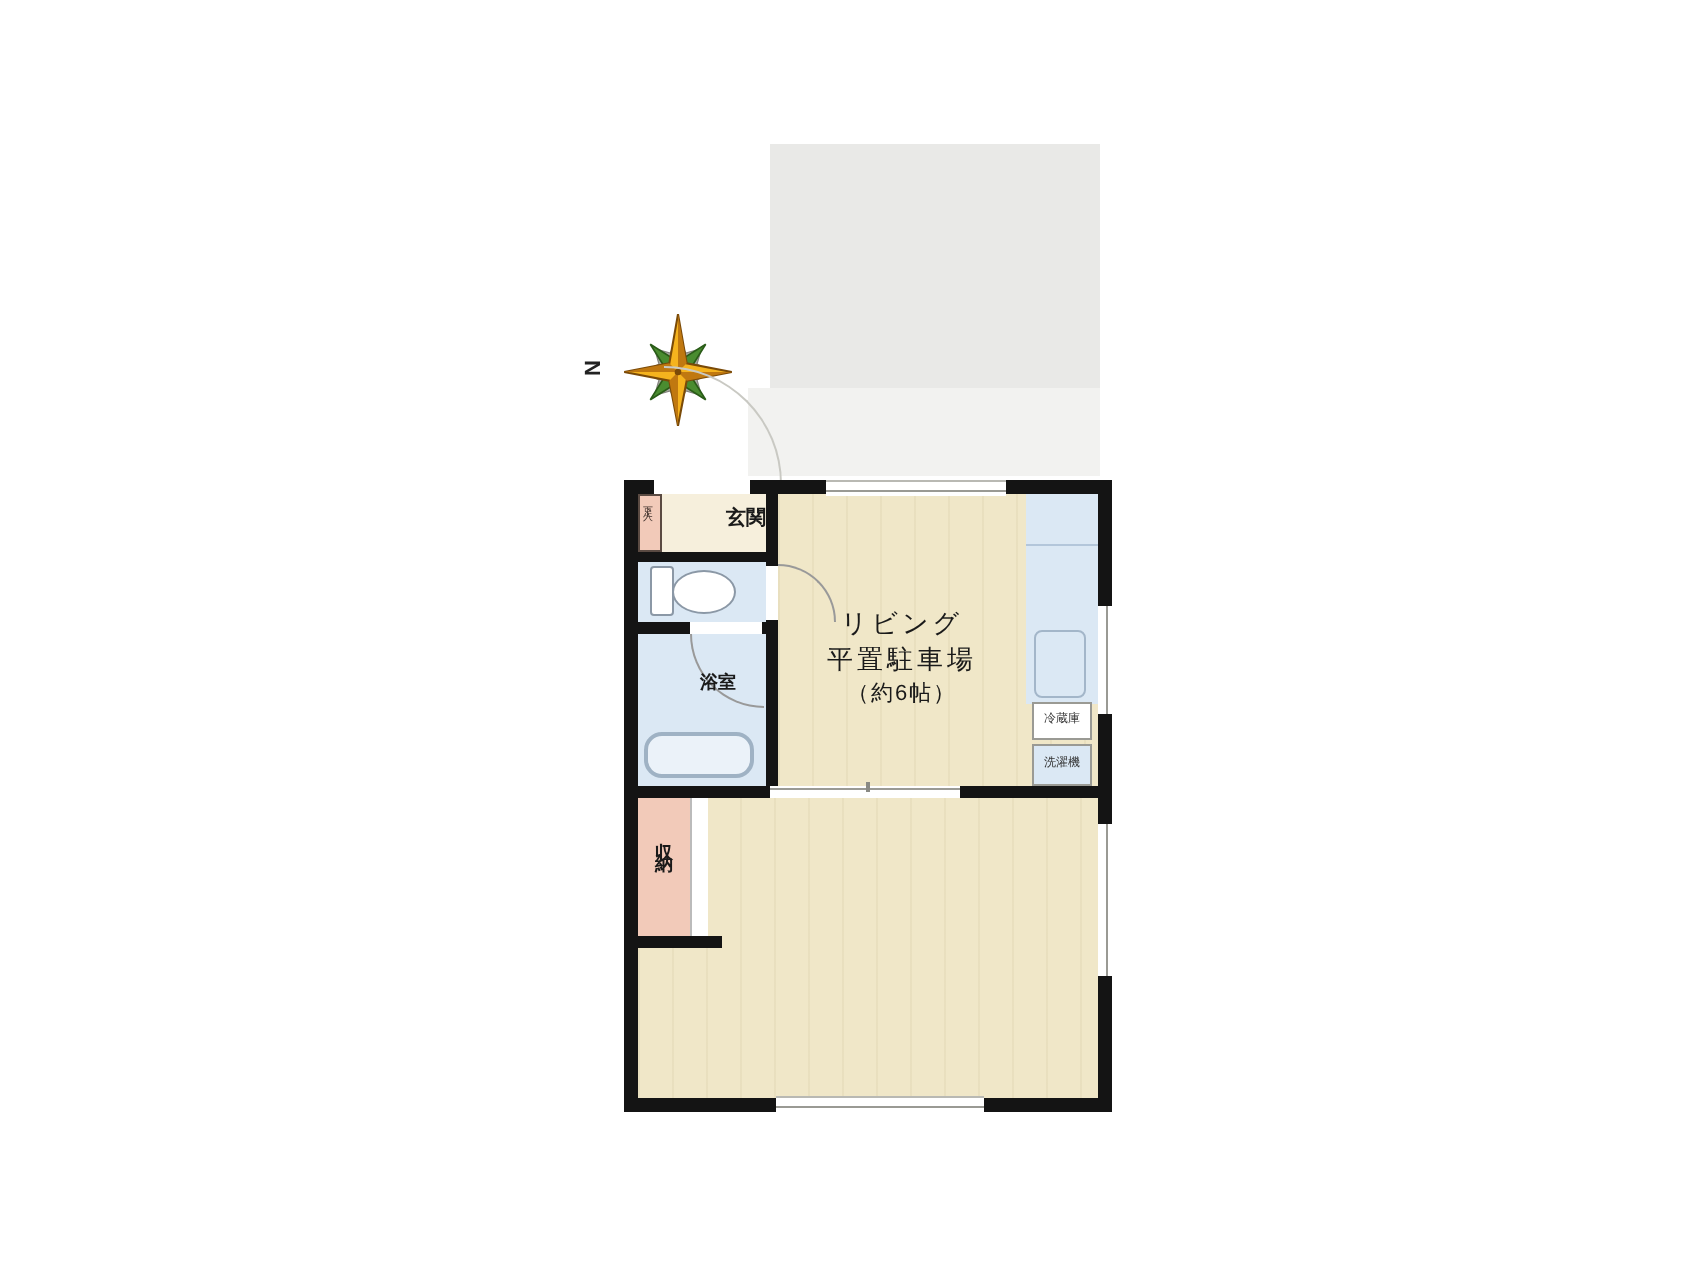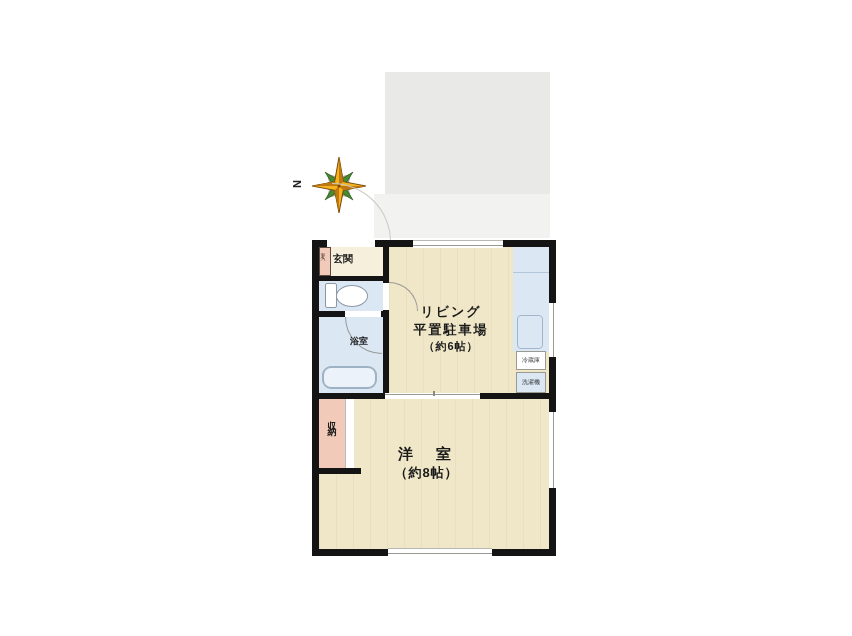--- a/index.html
+++ b/index.html
@@ -38,21 +38,21 @@
   .arc-bl{border-bottom:1px solid #999;border-left:1px solid #999;border-bottom-left-radius:100% 100%;}
   .label{color:#1a1a1a;}
   .v-text{writing-mode:vertical-rl;text-orientation:upright;letter-spacing:1px;}
   .tub{border:2px solid #9fb2c4;border-radius:9px;background:rgba(255,255,255,0.45);}
   .tank{background:#fff;border:1px solid #8b98a6;border-radius:2px;}
   .bowl{background:#fff;border:1px solid #8b98a6;border-radius:50%;}
   .counter{border:1px solid #a3b6c9;border-radius:4px;}
   .kdiv{background:#b3c6da;}
   .mini-box{box-sizing:border-box;border:1px solid #9a9a94;font-size:6px;line-height:1.05;
             display:flex;align-items:center;justify-content:center;text-align:center;color:#333;}
-  .ld-label{display:flex;flex-direction:column;align-items:center;font-weight:700;}
+  .ld-label{display:flex;flex-direction:column;align-items:center;font-weight:400;}
   .ld-label .l1{font-size:13px;letter-spacing:2px;}
   .ld-label .l2{font-size:11px;letter-spacing:1px;}
   .yr-label{display:flex;flex-direction:column;align-items:center;font-weight:600;}
   .yr-label .l1{font-size:15px;letter-spacing:4px;}
   .yr-label .l2{font-size:13px;letter-spacing:1px;}
 </style>
 </head>
 <body>
 
 <div id="canvas">
@@ -123,28 +123,24 @@
     <div class="abs win-v" style="right:-7px;top:56px;width:7px;height:54px;">
       <div class="mull"></div>
     </div>
     <div class="abs win-v" style="right:-7px;top:165px;width:7px;height:76px;">
       <div class="mull"></div>
     </div>
     <div class="abs win-h" style="left:69px;bottom:-7px;width:104px;height:7px;">
       <div class="mull"></div>
     </div>
 
-    <div class="abs label" style="left:14px;top:5px;width:50px;text-align:left;font-size:10px;font-weight:600;">玄関</div>
+    <div class="abs label" style="left:14px;top:5px;width:50px;text-align:right;font-size:10px;font-weight:600;">玄関</div>
     <div class="abs label v-text" style="left:1px;top:2px;font-size:5px;color:#4a3a34;">下足入</div>
     <div class="abs label" style="left:0;top:88px;width:80px;text-align:center;font-size:9px;font-weight:600;">浴室</div>
     <div class="abs label v-text" style="left:6px;top:167px;font-size:9px;font-weight:600;letter-spacing:6px;">収納</div>
     <div class="abs ld-label" style="left:70px;top:56px;width:124px;">
       <span class="l1">リビング</span>
       <span class="l1">平置駐車場</span>
       <span class="l2">（約6帖）</span>
     </div>
-    <div class="abs yr-label" style="left:20px;top:198px;width:175px;">
-      <span class="l1">洋　室</span>
-      <span class="l2">（約8帖）</span>
-    </div>
 
   </div>
 </div>
 
 </body></html>

